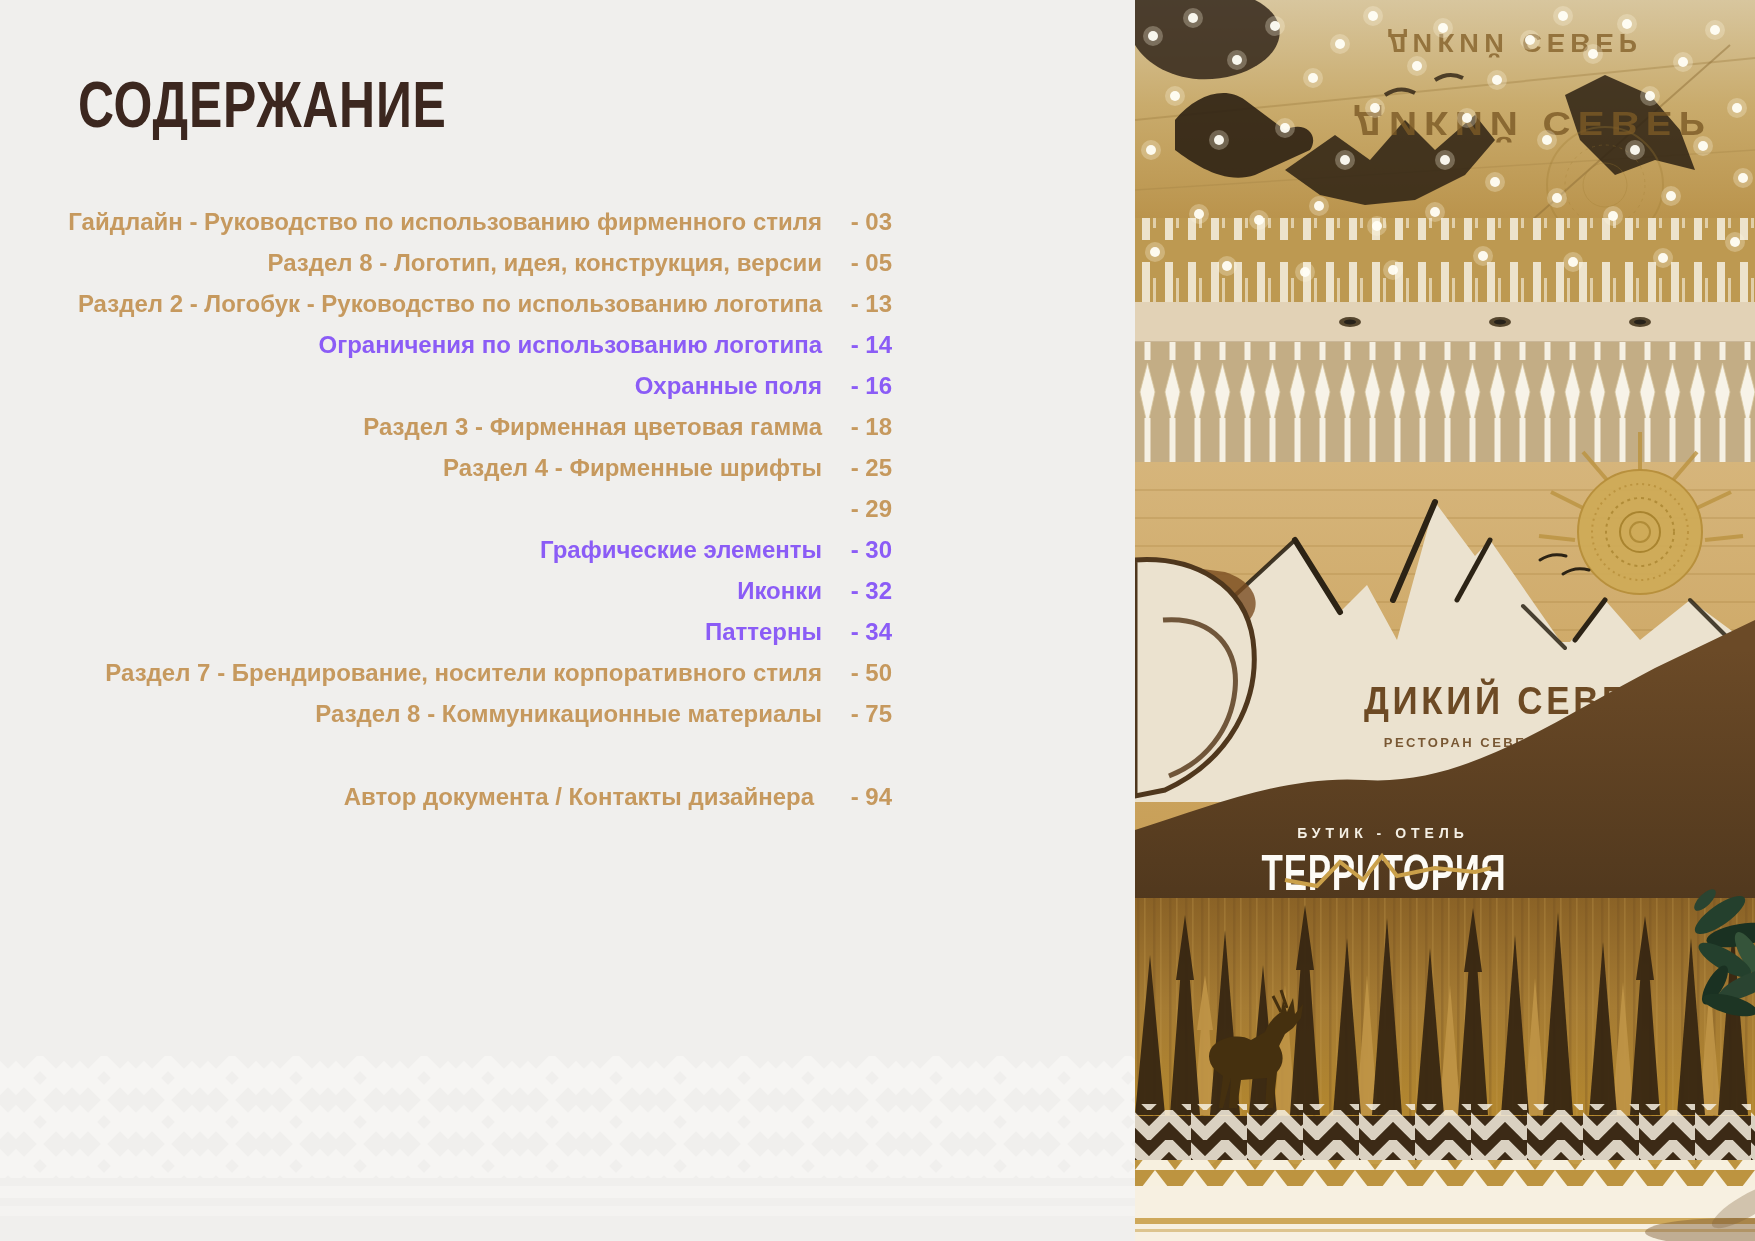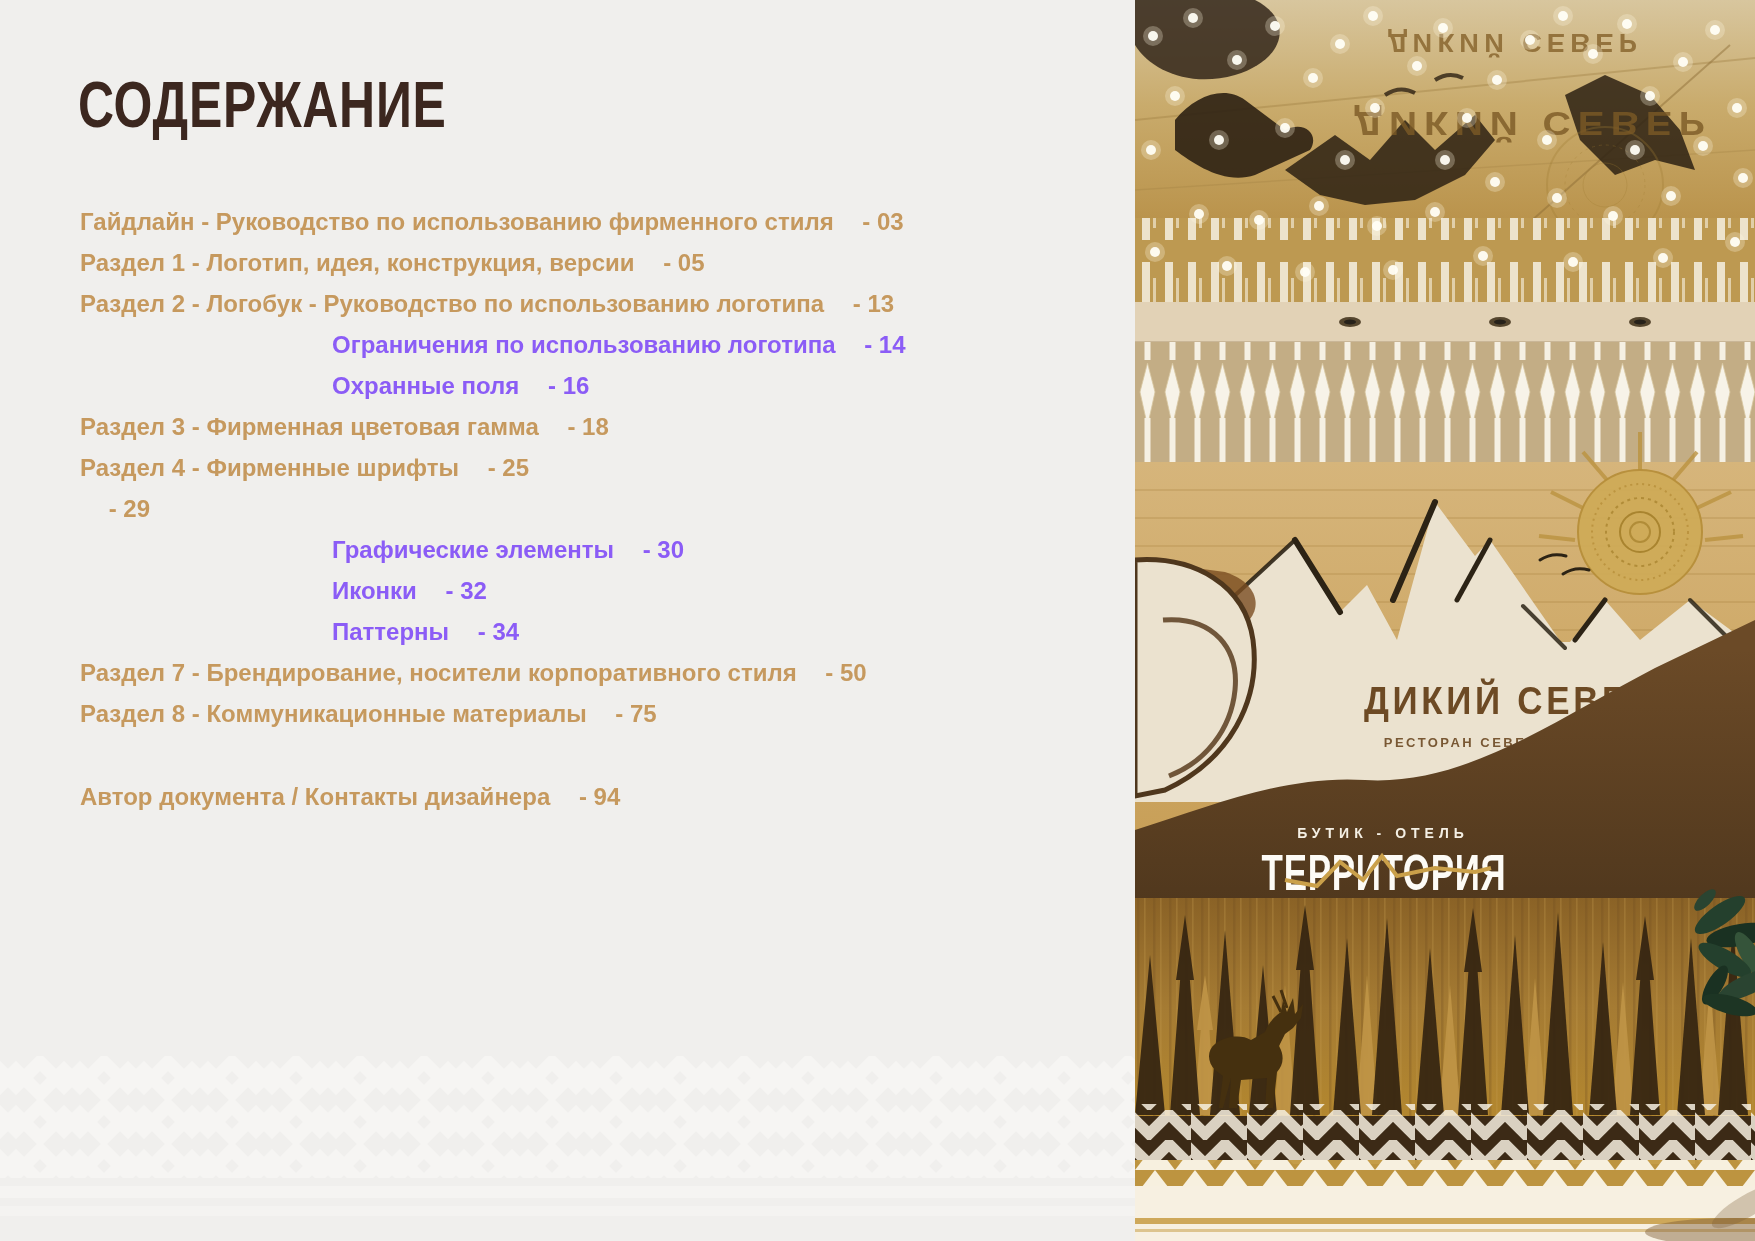--- a/index.html
+++ b/index.html
@@ -3,27 +3,27 @@
 <meta charset="utf-8">
 <style>
   html,body{margin:0;padding:0;background:#e8e7e5;}
   .page{position:relative;width:1755px;height:1241px;overflow:hidden;
         background:#f0efed;font-family:"Liberation Sans",sans-serif;}
   
   .title{position:absolute;left:78px;top:68px;font-size:64px;font-weight:800;
          color:#3c271f;letter-spacing:1px;transform:scaleX(.78);
          transform-origin:left top;white-space:nowrap;}
   .toc{position:absolute;left:80px;top:201px;width:812px;}
-  .row{display:flex;height:41px;align-items:center;justify-content:flex-start;}
+  .row{display:flex;height:41px;align-items:center;justify-content:flex-end;}
   .lbl{font-size:24px;font-weight:700;white-space:nowrap;}
   .pg{font-size:24px;font-weight:700;white-space:pre;text-align:right;min-width:70px;}
   .main .lbl,.main .pg{color:#c6995e;}
   .sub  .lbl,.sub  .pg{color:#8b5cf6;}
   .sub .lbl{padding-left:252px;}
-  .author{margin-top:42px;}
+  .author{margin-top:42px;gap:8px;}
   .zz{position:absolute;left:0;top:1056px;}
   .stripe{position:absolute;left:0;width:1135px;}
   .s1{top:1186px;height:12px;background:#f5f4f2;}
   .s2{top:1206px;height:10px;background:#f4f3f1;}
   
   .photo{position:absolute;left:1135px;top:0;width:620px;height:1241px;}
   .photo svg{display:block;}
   text{font-family:"Liberation Sans",sans-serif;}
 </style>
 </head>
@@ -32,21 +32,21 @@
 <div class="page">
 
   <div class="title">СОДЕРЖАНИЕ</div>
 
   <div class="toc">
     <div class="row main">
       <span class="lbl">Гайдлайн - Руководство по использованию фирменного стиля</span>
       <span class="pg">- 03</span>
       </div>
     <div class="row main">
-      <span class="lbl">Раздел 1 - Логотип, идея, конструкция, версии</span>
+      <span class="lbl">Раздел 8 - Логотип, идея, конструкция, версии</span>
       <span class="pg">- 05</span>
       </div>
     <div class="row main">
       <span class="lbl">Раздел 2 - Логобук - Руководство по использованию логотипа</span>
       <span class="pg">- 13</span>
       </div>
     <div class="row sub">
       <span class="lbl">Ограничения по использованию логотипа</span>
       <span class="pg">- 14</span>
       </div>

